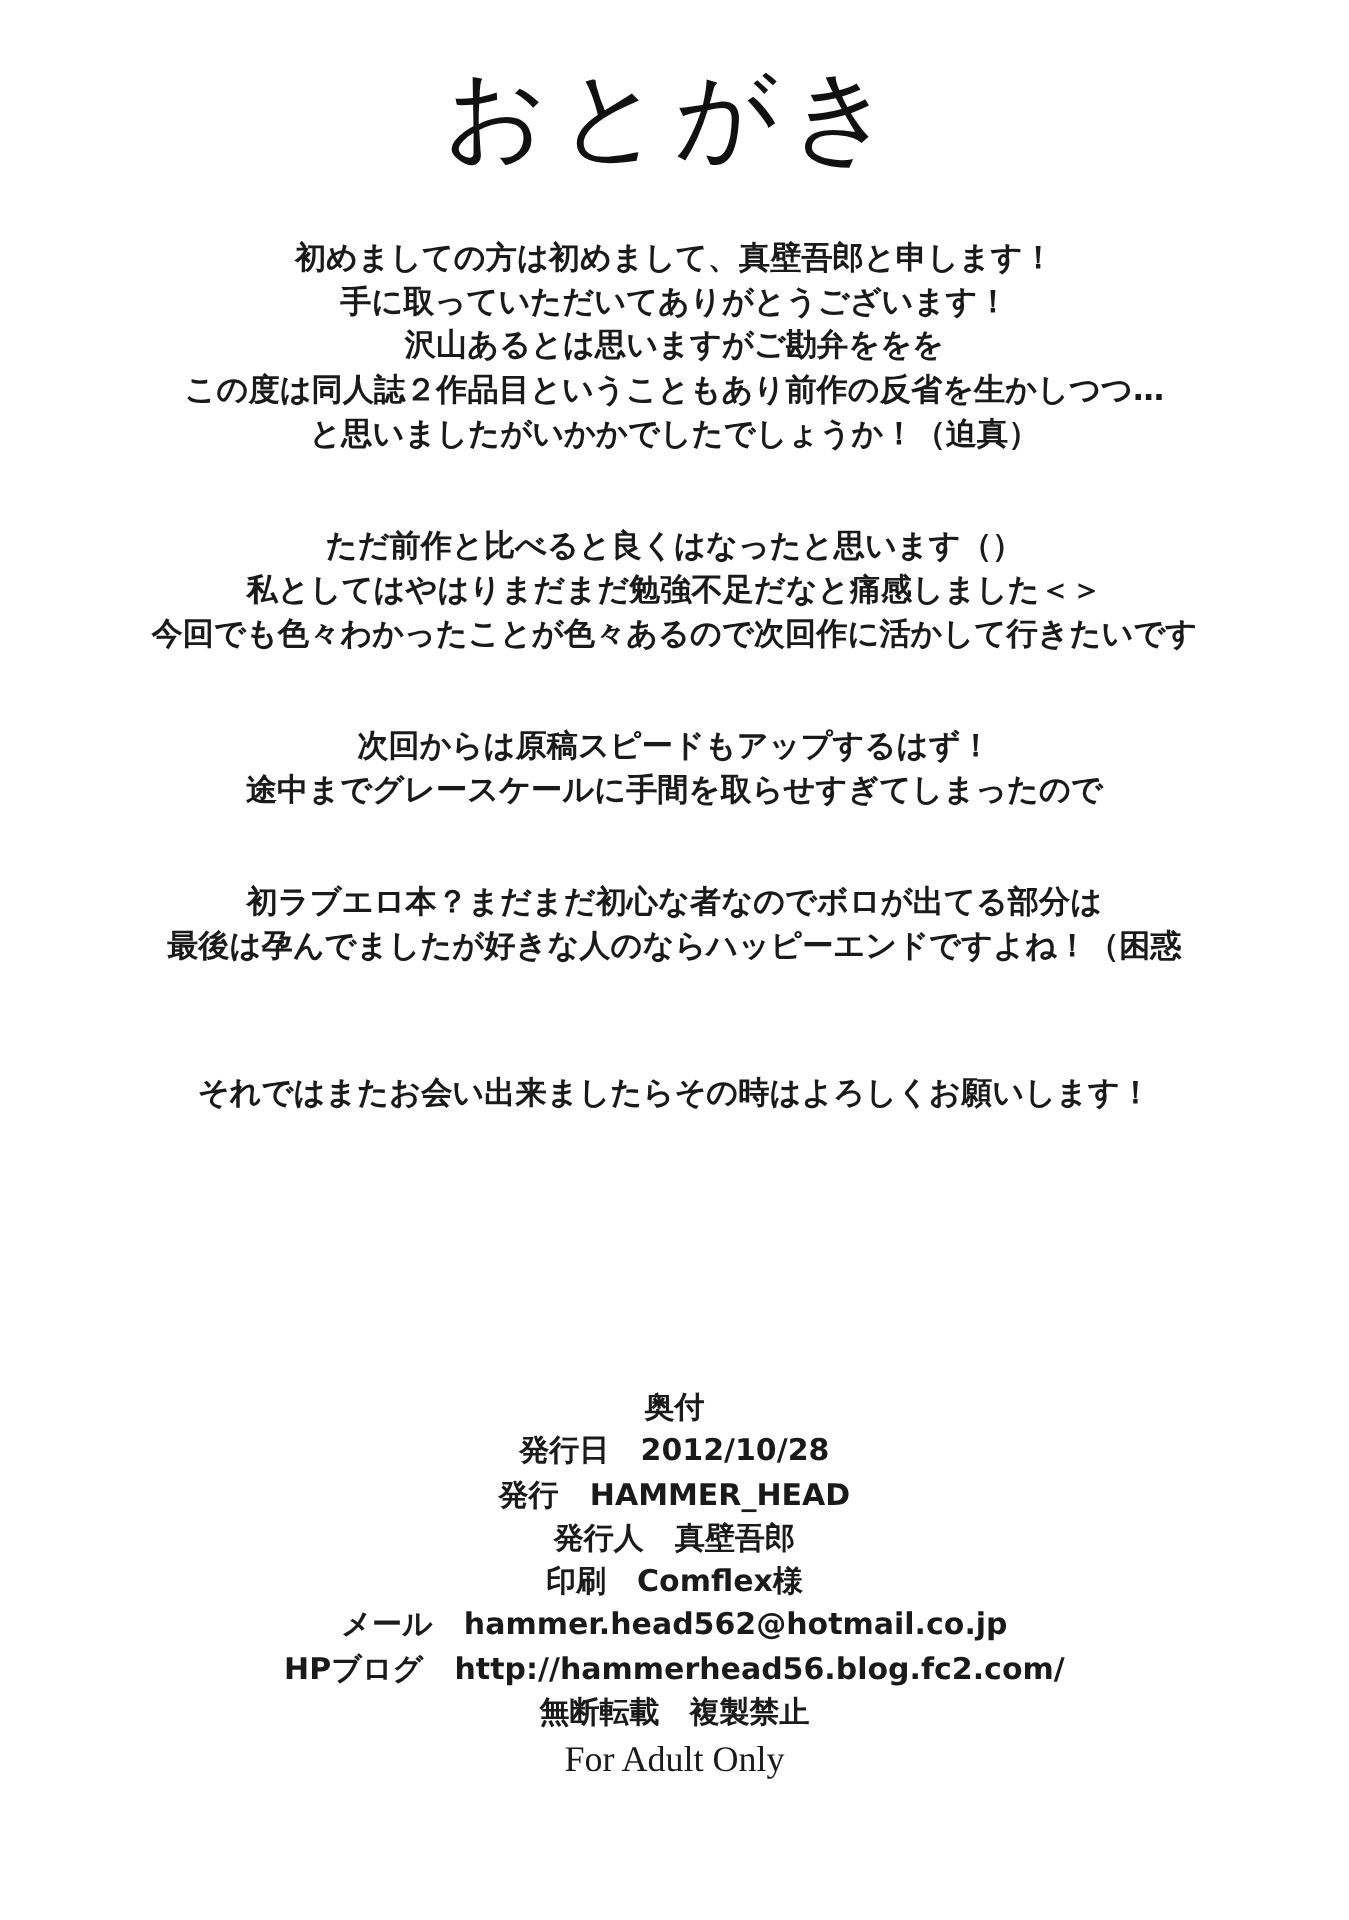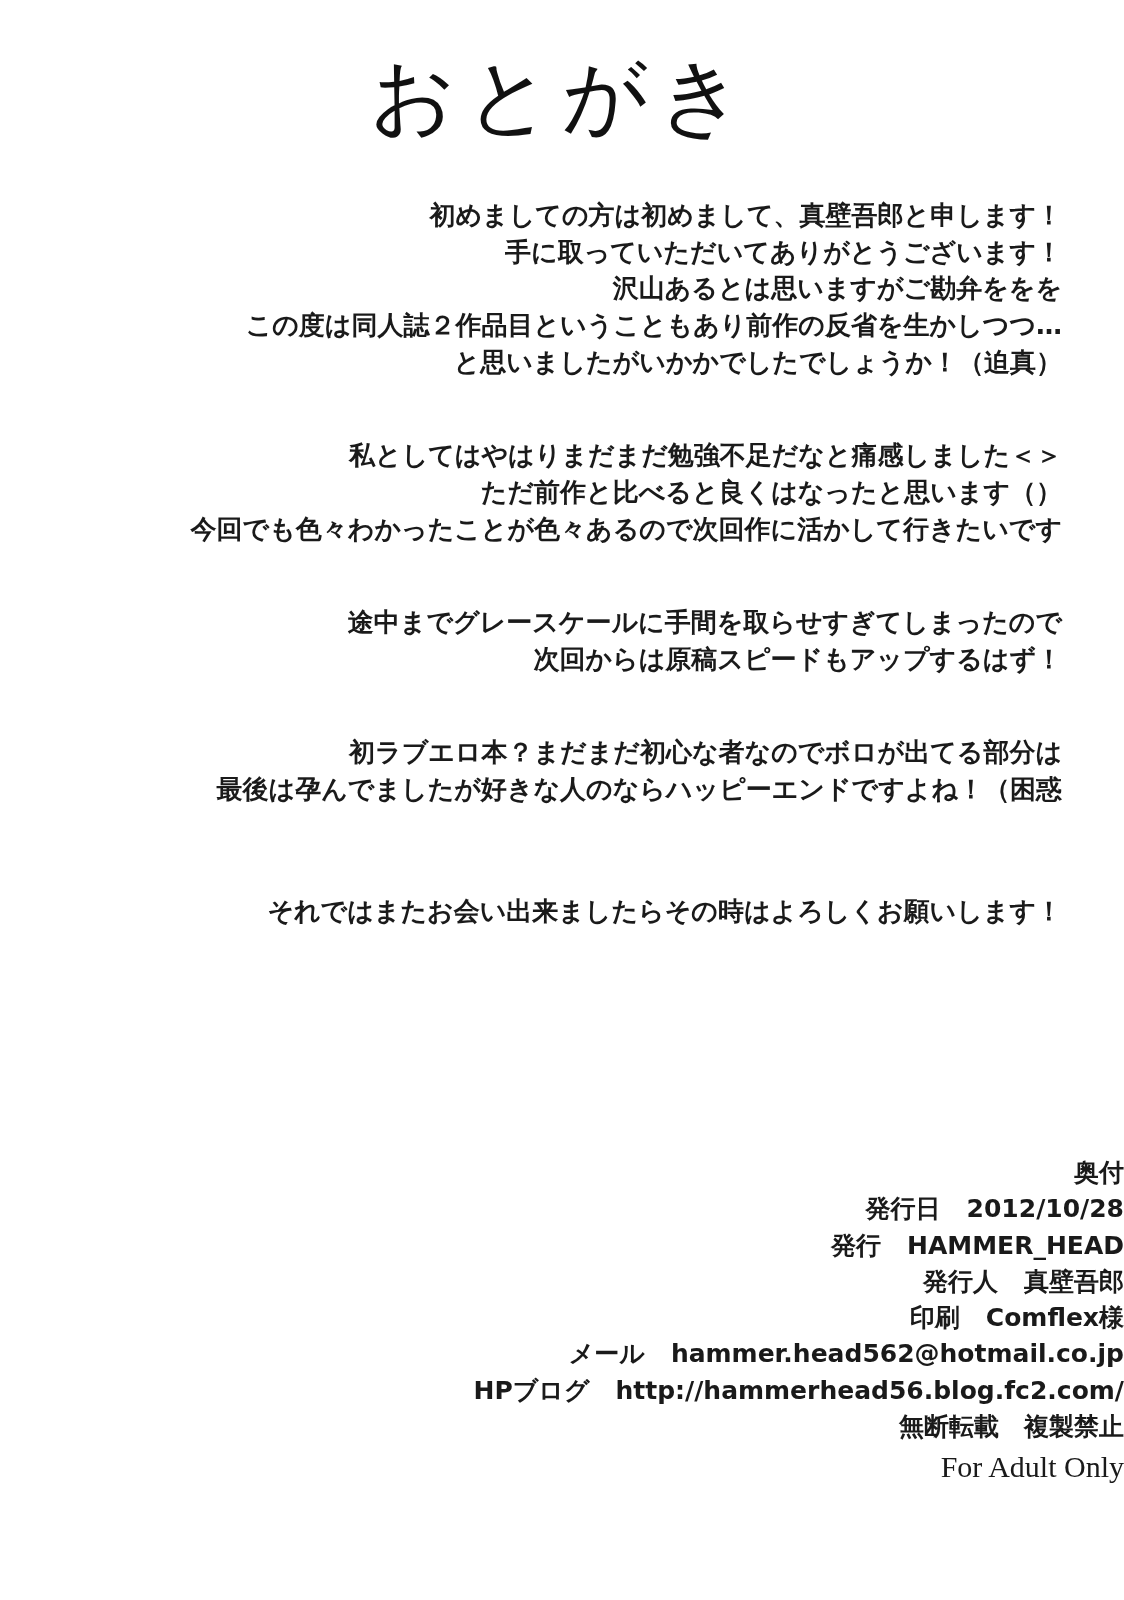--- a/index.html
+++ b/index.html
@@ -28,42 +28,42 @@
     font-weight: 400;
     letter-spacing: 10px;
     color: #111111;
     margin: 0;
     padding-top: 48px;
     line-height: 1.15;
   }
   .body-block {
     margin: 0 auto;
     width: 1000px;
-    text-align: right;
+    text-align: center;
   }
   .para {
     margin: 0 0 26px 0;
   }
   .para:last-child { margin-bottom: 0; }
   .line {
     font-size: 26px;
     line-height: 1.42;
     color: #1a1a1a;
     white-space: nowrap;
     font-weight: 700;
     font-family: "DejaVu Sans", sans-serif;
   }
   .intro-wrap { margin-top: 52px; }
   .spacer-lg { height: 30px; }
   .colophon {
     position: absolute;
     left: 0;
     right: 0;
     top: 1155px;
-    text-align: right;
+    text-align: center;
   }
   .colophon .line {
     font-size: 25px;
     line-height: 1.45;
     font-weight: 700;
   }
   .colophon .line.latin {
     font-family: "Liberation Serif", serif;
     font-weight: 400;
     font-size: 30px;
@@ -86,30 +86,30 @@
       <div class="line">初めましての方は初めまして、真壁吾郎と申します！</div>
       <div class="line">手に取っていただいてありがとうございます！</div>
       <div class="line">沢山あるとは思いますがご勘弁ををを</div>
       <div class="line">この度は同人誌２作品目ということもあり前作の反省を生かしつつ…</div>
       <div class="line">と思いましたがいかかでしたでしょうか！（迫真）</div>
     </div>
 
     <div class="spacer-lg"></div>
 
     <div class="para">
+      <div class="line">ただ前作と比べると良くはなったと思います（）</div>
       <div class="line">私としてはやはりまだまだ勉強不足だなと痛感しました＜＞</div>
-      <div class="line">ただ前作と比べると良くはなったと思います（）</div>
       <div class="line">今回でも色々わかったことが色々あるので次回作に活かして行きたいです</div>
     </div>
 
     <div class="spacer-lg"></div>
 
     <div class="para">
+      <div class="line">次回からは原稿スピードもアップするはず！</div>
       <div class="line">途中までグレースケールに手間を取らせすぎてしまったので</div>
-      <div class="line">次回からは原稿スピードもアップするはず！</div>
     </div>
 
     <div class="spacer-lg"></div>
 
     <div class="para">
       <div class="line">初ラブエロ本？まだまだ初心な者なのでボロが出てる部分は</div>
       <div class="line">最後は孕んでましたが好きな人のならハッピーエンドですよね！（困惑</div>
     </div>
 
     <div class="spacer-lg"></div>

